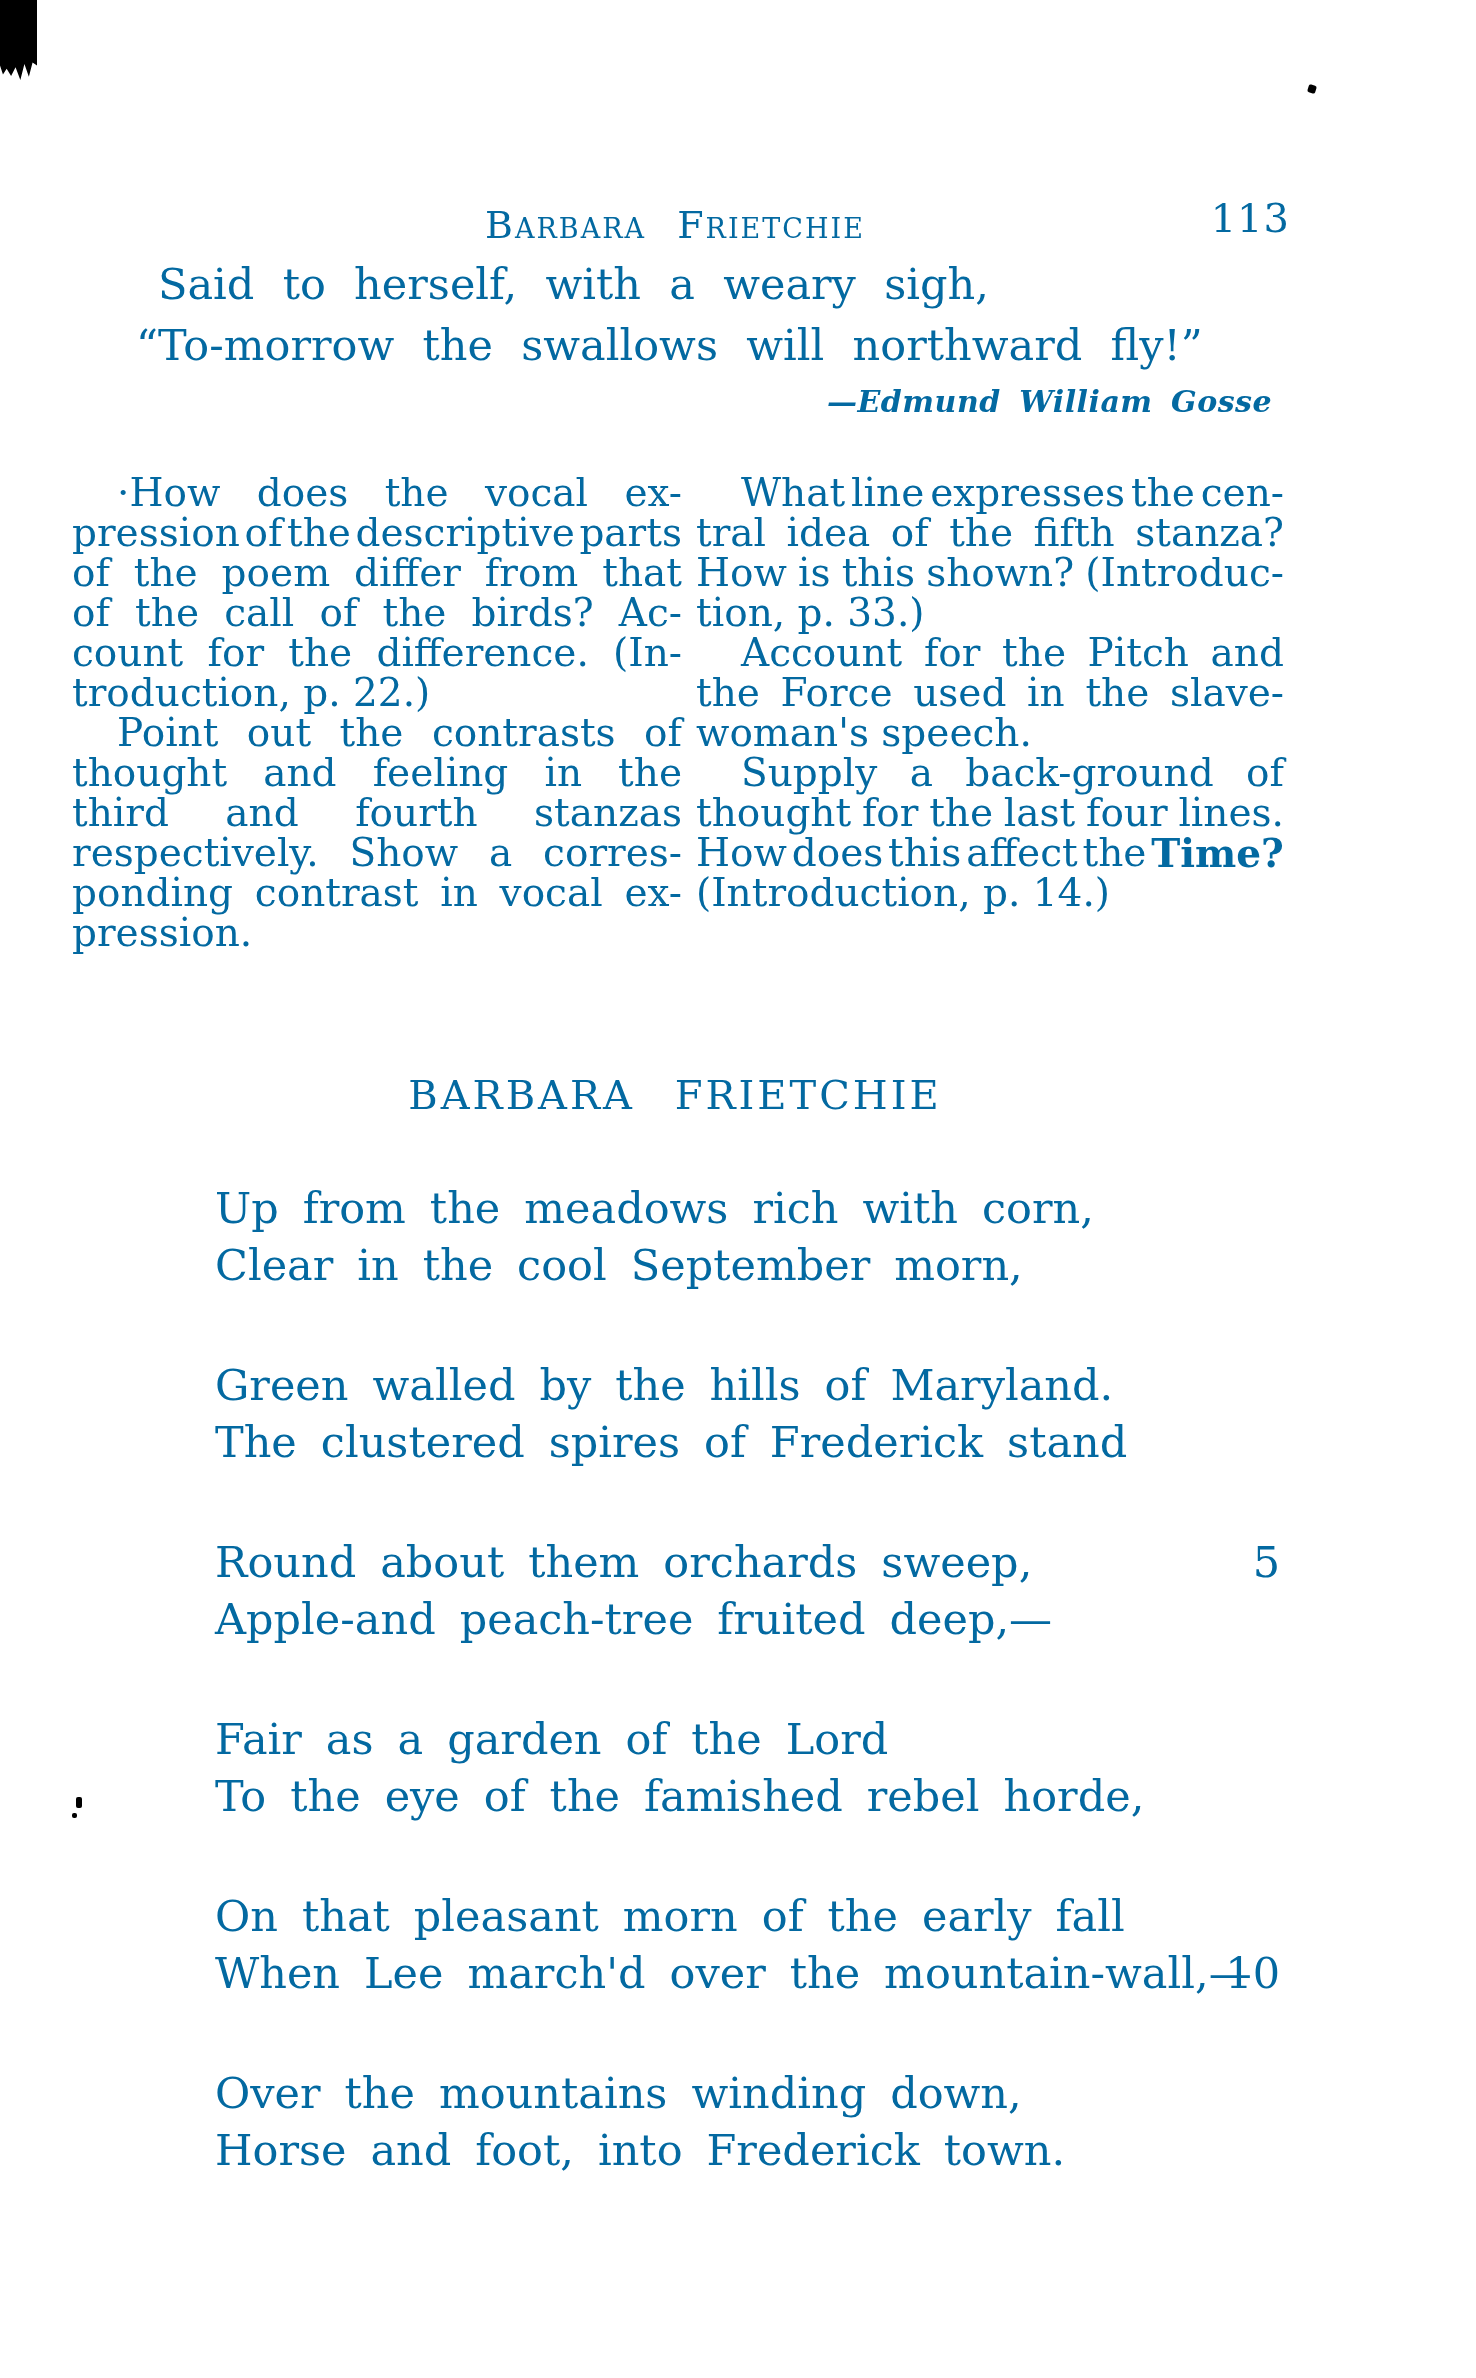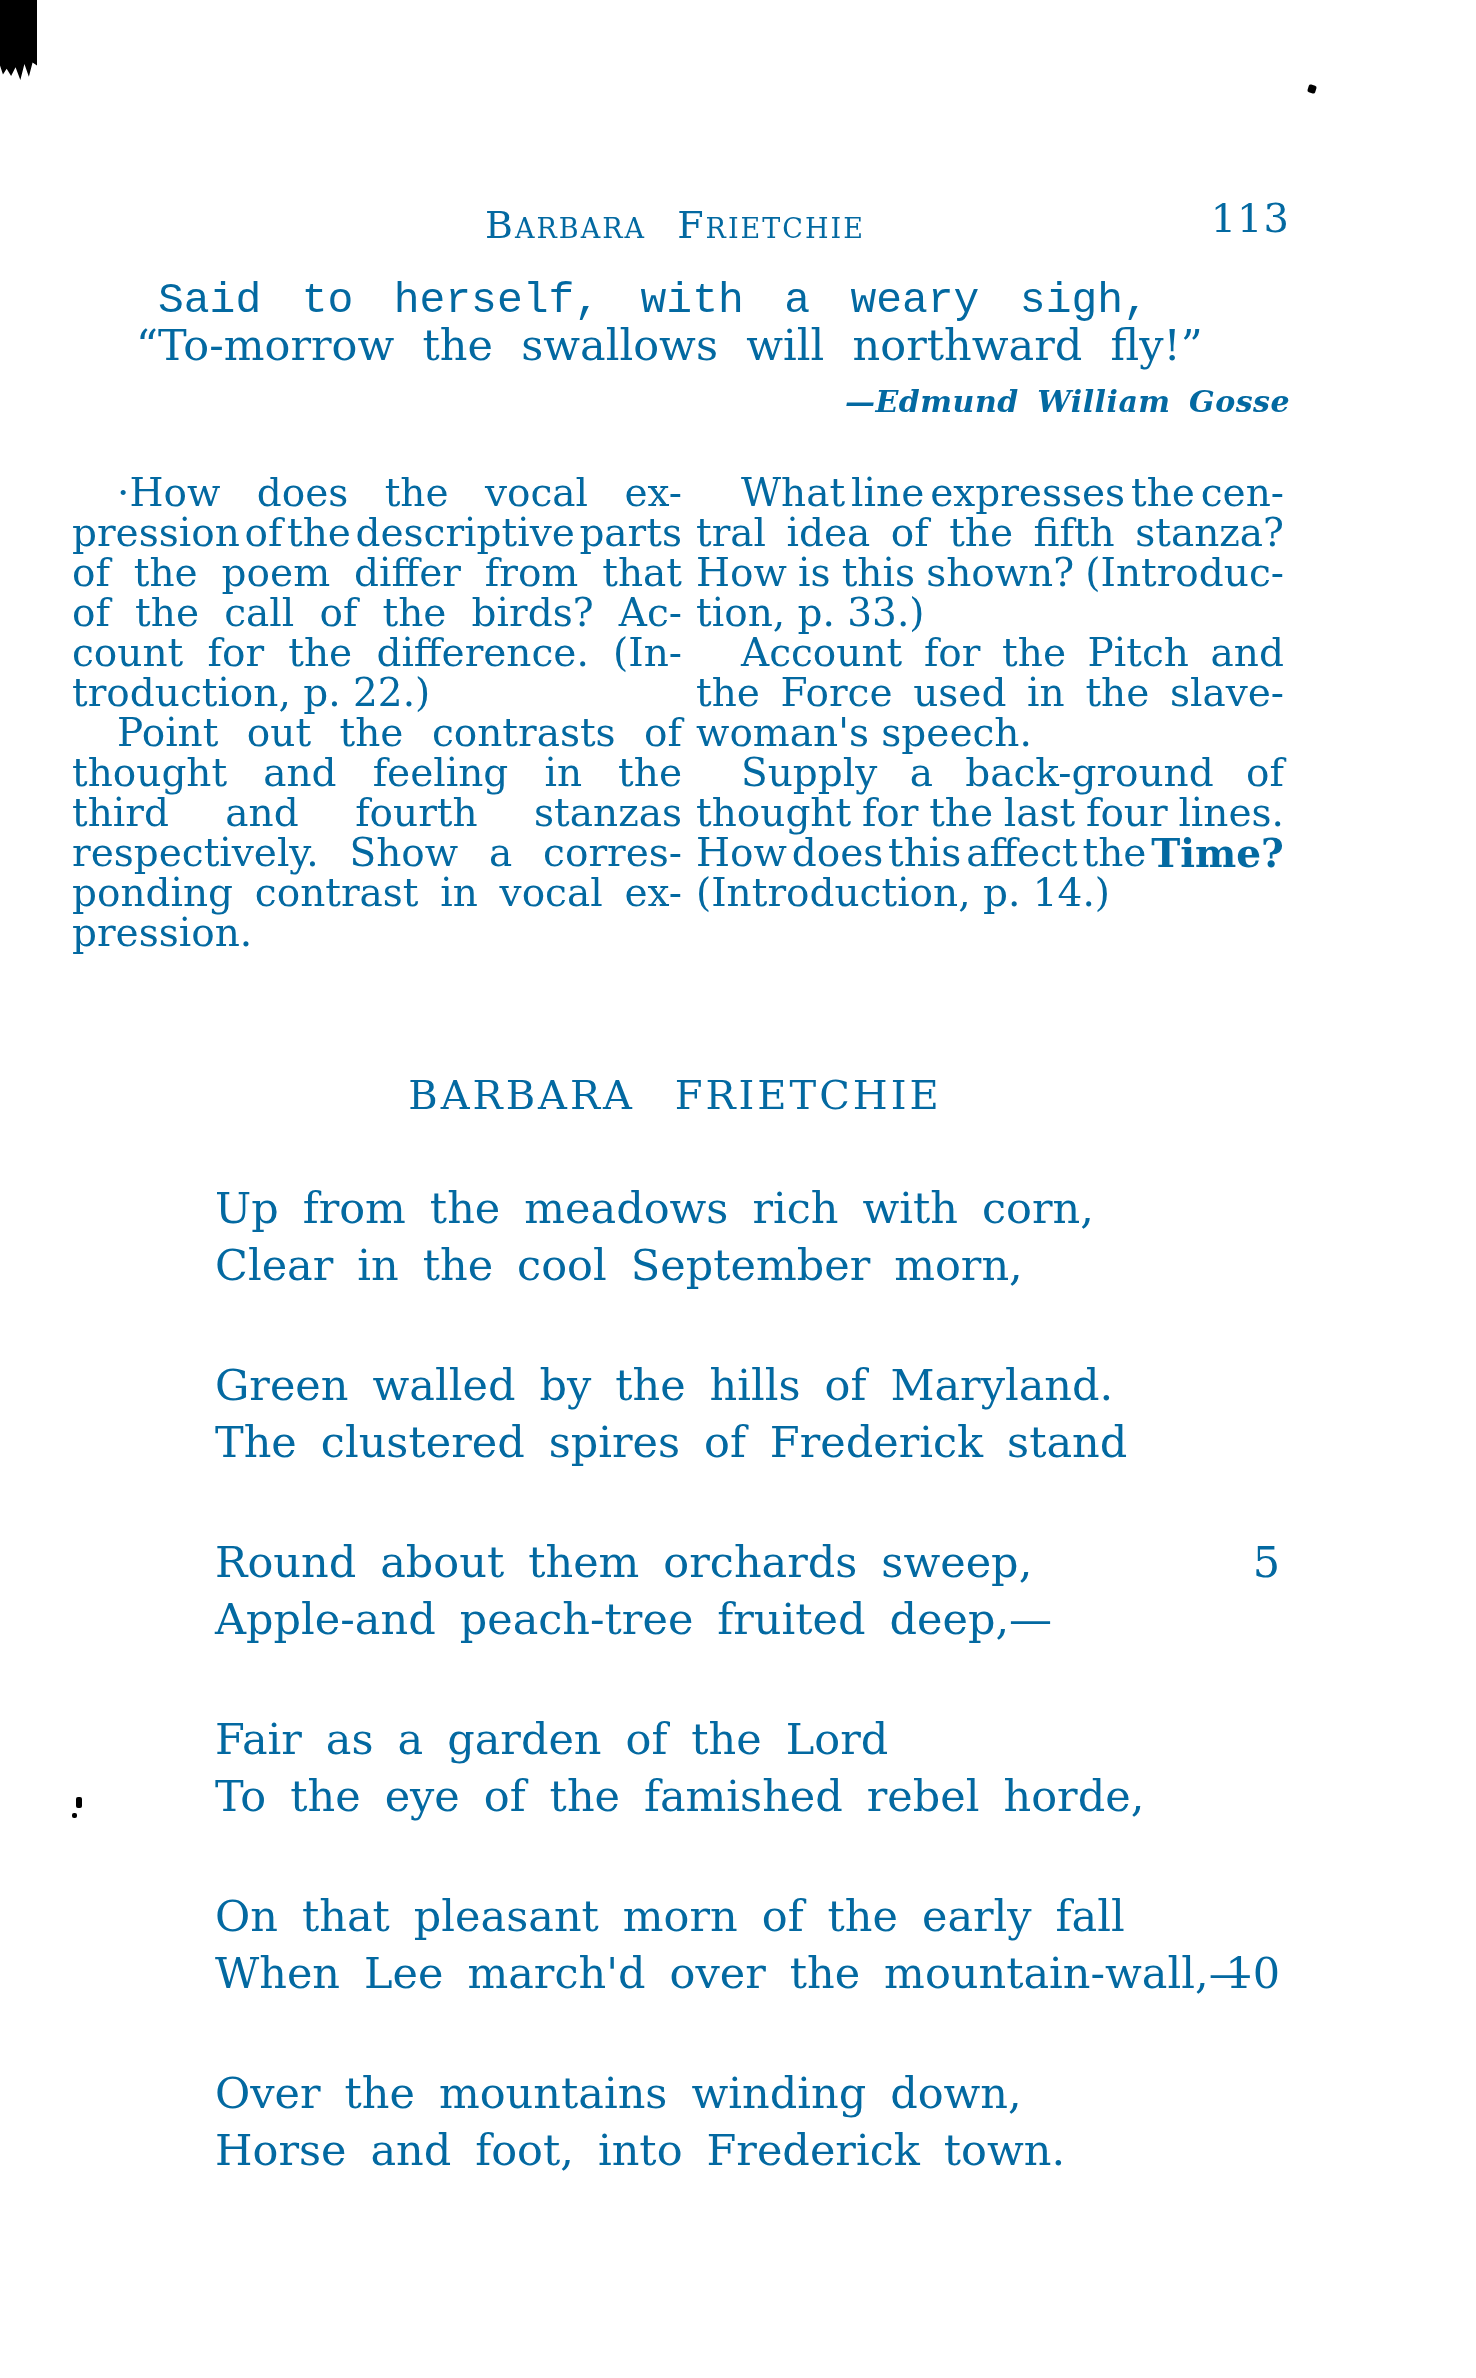--- a/index.html
+++ b/index.html
@@ -26,24 +26,24 @@
     position:absolute;left:70px;right:196px;top:206px;
     text-align:center;font-size:38px;line-height:1;
     font-variant:small-caps;letter-spacing:2px;word-spacing:.45em;
   }
   .page-number{
     position:absolute;top:198px;right:186px;
     font-size:40px;line-height:1;letter-spacing:1px;
   }
   
   .quote-line{position:absolute;font-size:43px;line-height:1;word-spacing:.34em;white-space:nowrap;}
-  .quote-1{left:158px;top:279px;font-family:Liberation Mono, monospace;}
+  .quote-1{left:158px;top:263px;}
   .quote-2{left:136px;top:324px;}
   .attribution{
-    position:absolute;left:845px;top:387px;
+    position:absolute;left:827px;top:387px;
     font-size:30px;line-height:1;font-style:italic;font-weight:bold;
     letter-spacing:.5px;word-spacing:.25em;white-space:nowrap;
   }
   
   .qcol{position:absolute;top:473px;font-size:39px;}
   .qcol-left{left:72px;width:610px;}
   .qcol-right{left:696px;width:588px;}
   .qline{height:40px;line-height:40px;white-space:nowrap;}
   .qline.justify{display:flex;justify-content:space-between;white-space:normal;}
   .qline.indent{padding-left:45px;}

